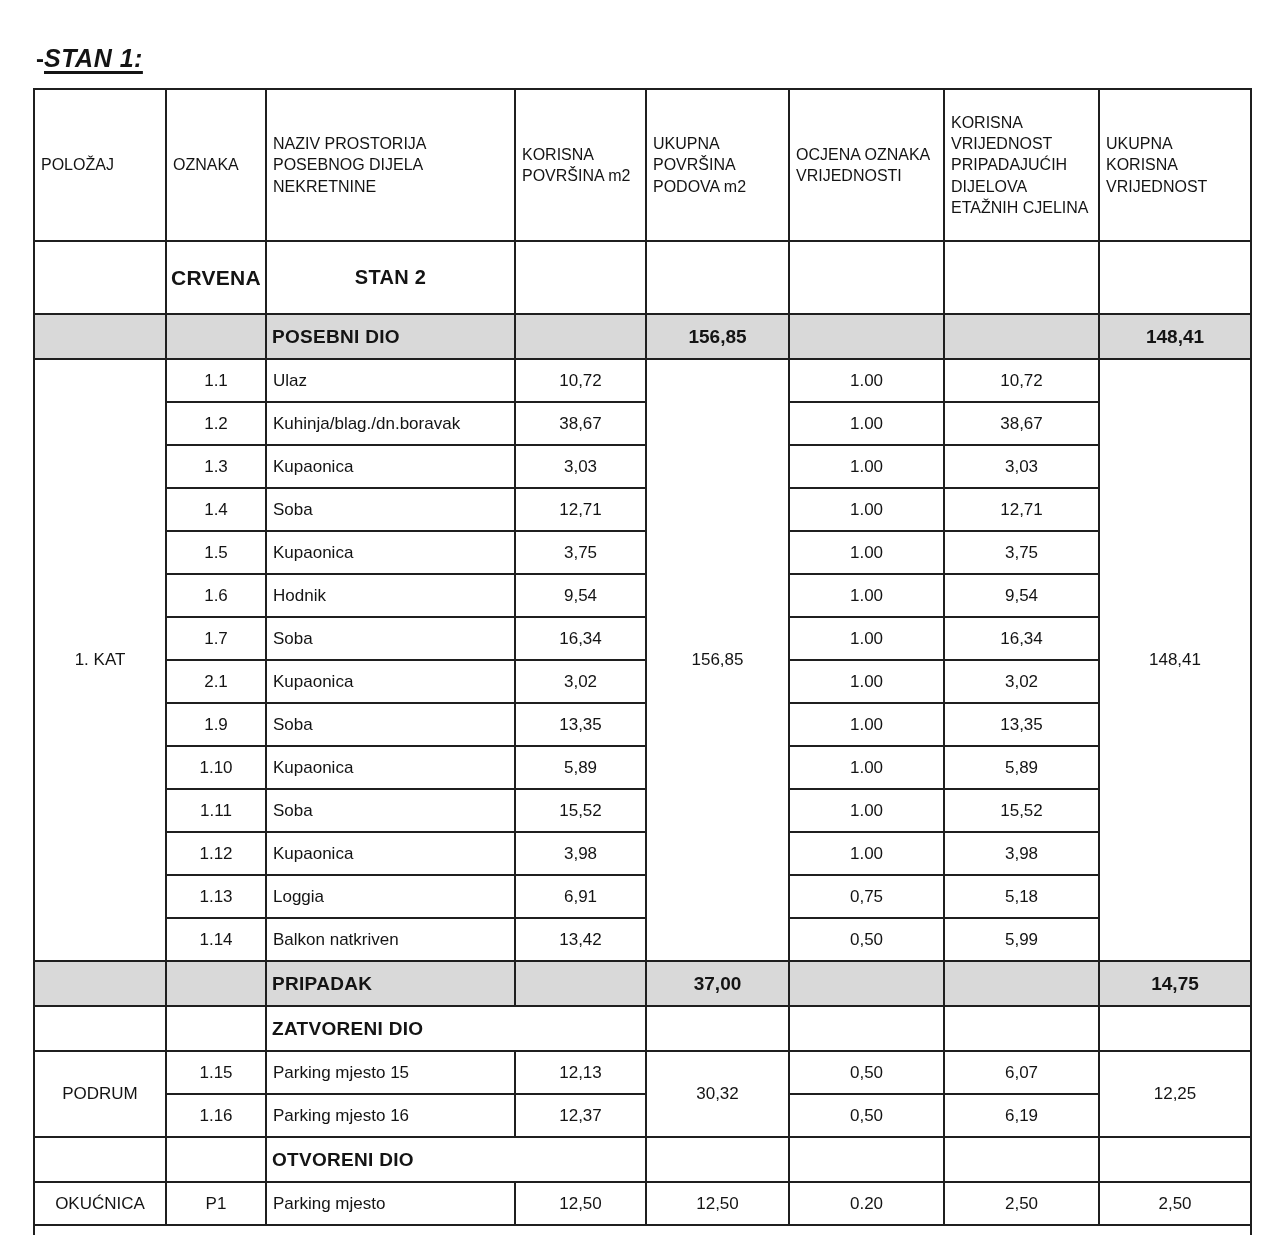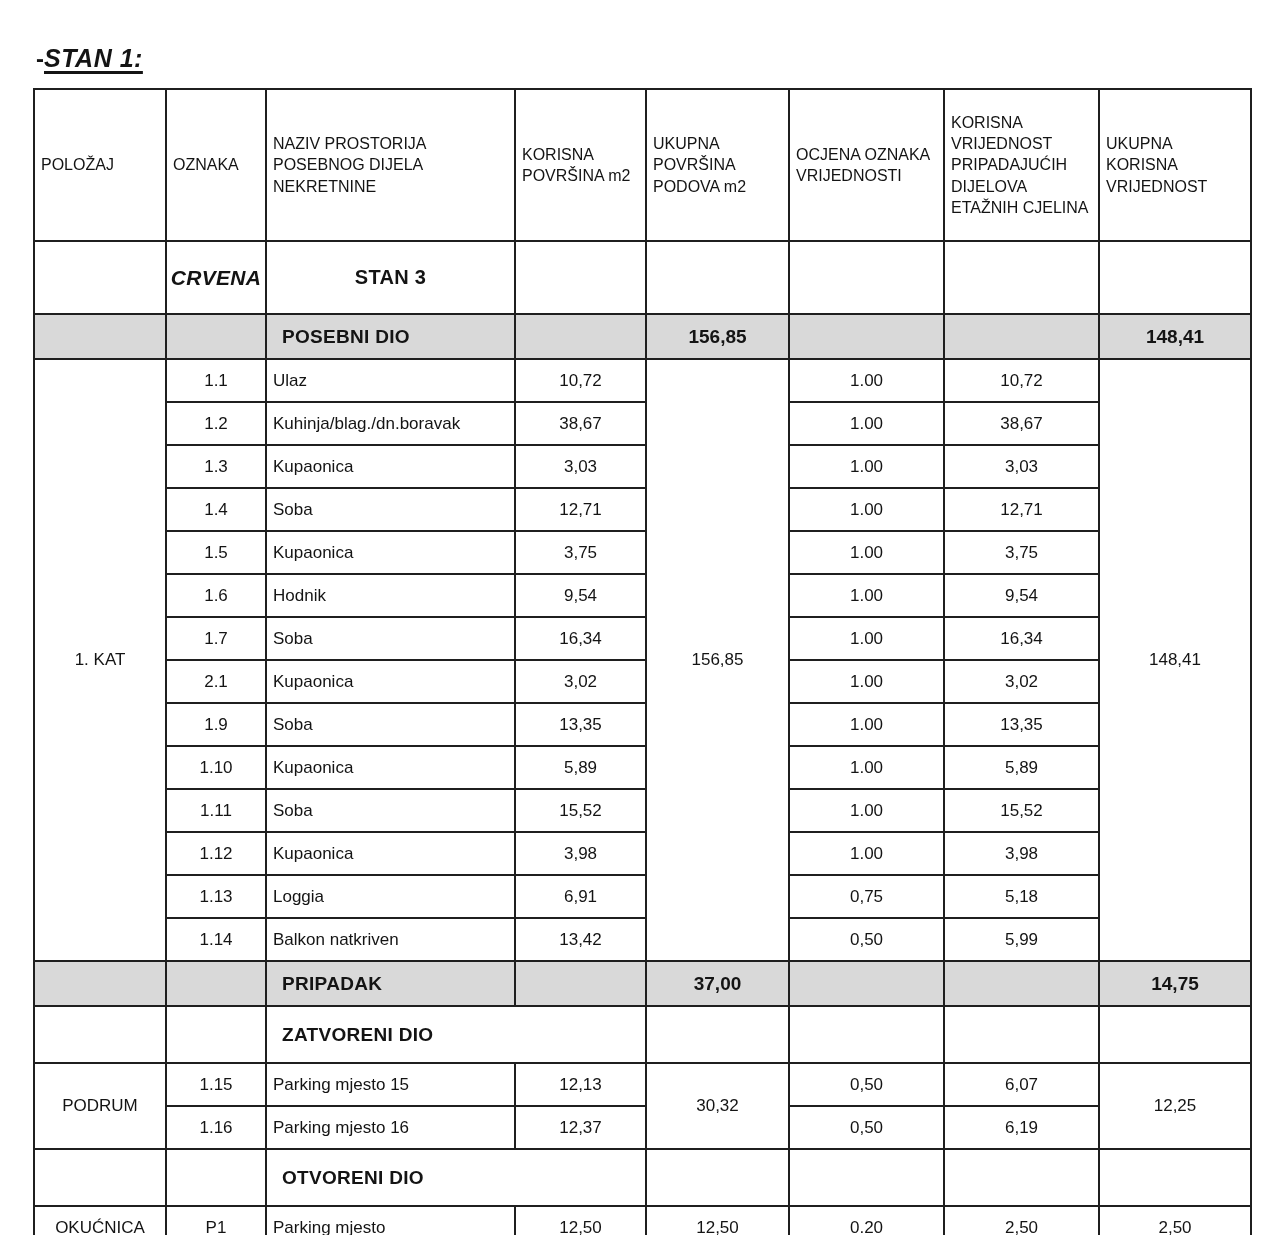--- a/index.html
+++ b/index.html
@@ -43,36 +43,36 @@
   }
   th {
     font-size: 16px;
     font-weight: normal;
     line-height: 1.32;
     text-align: left;
   }
   .header-row { height: 152px; }
   .crvena-row { height: 73px; }
   .gray-row   { height: 45px; background: #d9d9d9; }
-  .section-row{ height: 57px; }
+  .section-row{ height: 45px; }
   .data-row   { height: 43px; }
   .partial-row{ height: 14px; }
   .num     { text-align: center; font-size: 17px; }
   .naziv   { text-align: left;   font-size: 17px; }
   .polozaj { text-align: center; font-size: 17px; margin-top: 8px; }
   .section-label {
     font-weight: bold; font-size: 19px;
-    text-align: left; padding-left: 15px;
+    text-align: left; padding-left: 5px;
     letter-spacing: 0.3px;
   }
   .gray-num { font-weight: bold; font-size: 19px; text-align: center; }
   .crvena-cell {
     font-weight: bold; font-size: 21px;
     text-align: center; padding: 0;
-    white-space: nowrap; letter-spacing: 0.3px; font-style: italic;
+    white-space: nowrap; letter-spacing: 0.3px;
   }
   .stan1-cell { font-weight: bold; font-size: 20px; text-align: center; letter-spacing: 0.3px; }
 </style>
 </head>
 <body>
 
 <div class="title-line">
   <span class="dash">-</span>
   <span class="title">STAN 1:</span>
 </div>
@@ -97,21 +97,21 @@
       <th>UKUPNA POVRŠINA PODOVA m2</th>
       <th>OCJENA OZNAKA VRIJEDNOSTI</th>
       <th>KORISNA VRIJEDNOST PRIPADAJUĆIH DIJELOVA ETAŽNIH CJELINA</th>
       <th>UKUPNA KORISNA VRIJEDNOST</th>
     </tr>
   </thead>
   <tbody>
     <tr class="crvena-row">
       <td></td>
       <td class="crvena-cell">CRVENA</td>
-      <td class="stan1-cell">STAN 3</td>
+      <td class="stan1-cell">STAN 2</td>
       <td></td>
       <td></td>
       <td></td>
       <td></td>
       <td></td>
     </tr>
     <tr class="gray-row" id="row-posebni">
       <td></td>
       <td></td>
       <td class="section-label">POSEBNI DIO</td>

